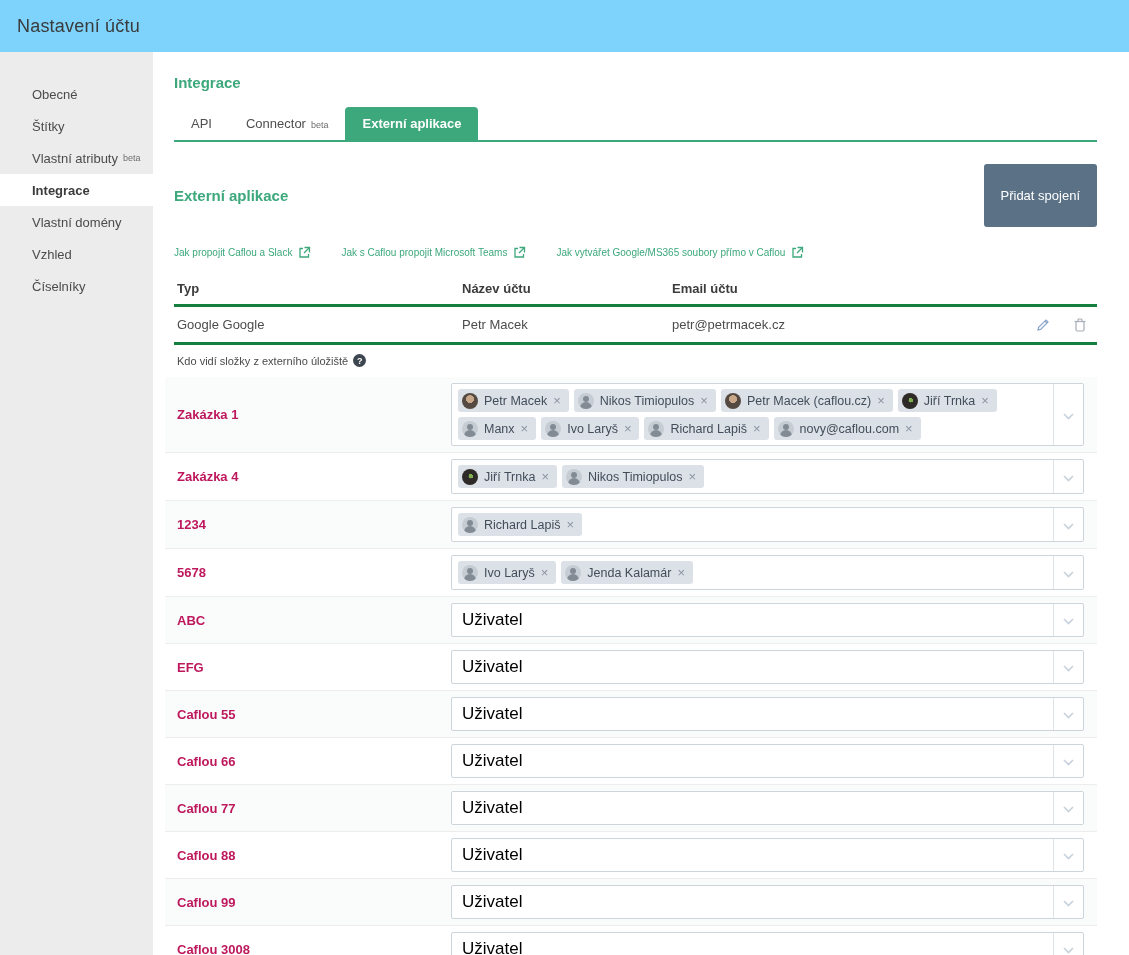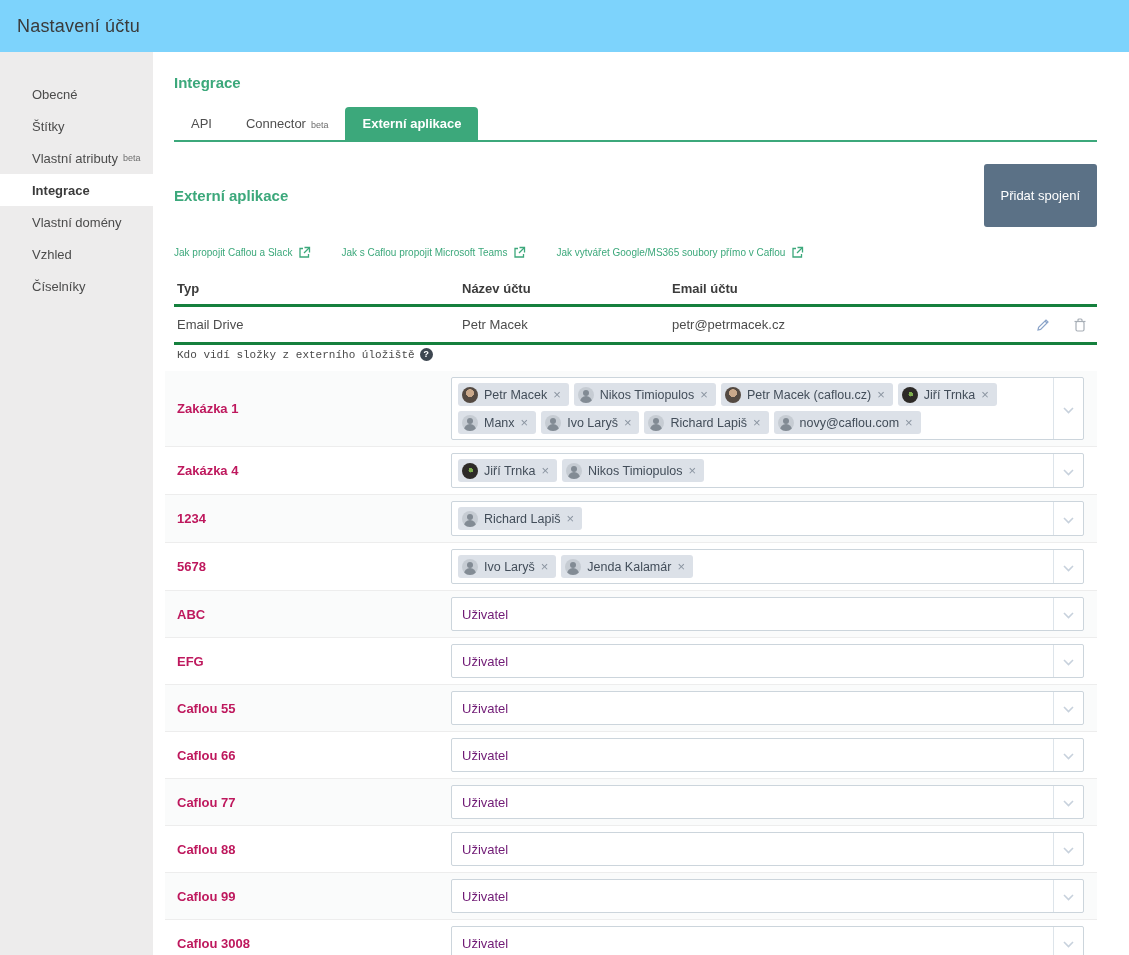--- a/index.html
+++ b/index.html
@@ -42,35 +42,35 @@
   
   .conn-table { width:100%; }
   .conn-row { display:grid; grid-template-columns:237px 162px 1fr 72px; align-items:center;
               padding-left:3px; border-bottom:3px solid #15803d;gap:48px; }
   .conn-row.head { height:34px; font-size:13px; font-weight:700; color:#3c3c3c; }
   .conn-row.data { height:38px; font-size:13px; color:#4c4c4c; }
   .row-actions { display:flex; gap:22px; justify-content:flex-end; padding-right:10px; }
   .icon-btn { background:none; border:none; cursor:pointer; padding:0; line-height:0; }
 
   
-  .folders-caption { display:flex; align-items:center; gap:5px; margin:3px 0 10px; padding-left:3px;
-                     font-size:11px; color:#4a4a4a;font-family:Liberation Mono, monospace; }
+  .folders-caption { display:flex; align-items:center; gap:5px; margin:9px 0 10px; padding-left:3px;
+                     font-size:11px; color:#4a4a4a; }
   .q-badge { width:13px; height:13px; border-radius:50%; background:#3d4650; color:#fff;
              font-size:9px; font-weight:700; display:inline-flex; align-items:center; justify-content:center; }
 
   
   .folder-rows { margin-left:-9px; width:calc(100% + 9px); }
   .folder-row { display:flex; align-items:center; min-height:46px; padding:6px 13px 6px 12px;
                 border-bottom:1px solid #ededed; background:#fff; }
   .folder-row:nth-child(odd) { background:#fafbfb; }
   .folder-label { flex:0 0 274px; font-size:13px; font-weight:700; color:#be185d; }
   .user-select { flex:1; background:#fff; border:1px solid #ccd5dc; border-radius:2px;
                  min-height:34px; display:flex; align-items:stretch; cursor:pointer; }
   .chips-area { flex:1; display:flex; flex-wrap:wrap; gap:5px; padding:5px 6px; align-items:center; }
-  .chips-area .ph { color:#701a75; font-size:13px; padding-left:4px; }
+  .chips-area .ph { color:#000000; font-size:17px; padding-left:4px; }
   .chevron-zone { flex:0 0 30px; border-left:1px solid #dde4ea; display:flex; align-items:center; justify-content:center; }
 
   
   .chip { background:#dce1e8; border-radius:3px; height:23px; display:flex; align-items:center;
           gap:6px; padding:0 8px 0 4px; font-size:12.5px; color:#424d59; }
   .chip .x { color:#8a94a0; font-size:13px; cursor:pointer; line-height:1; }
   .avatar { width:16px; height:16px; border-radius:50%; flex:none; position:relative; overflow:hidden; }
   .avatar.generic { background:#c6ccd3; }
   .avatar.generic::before { content:""; position:absolute; top:3px; left:5px; width:6px; height:6px;
           border-radius:50%; background:#828b94; }
@@ -167,21 +167,21 @@
       </div>
 
     <div class="conn-table">
       <div class="conn-row head">
         <div>Typ</div>
         <div>Název účtu</div>
         <div>Email účtu</div>
         <div></div>
       </div>
       <div class="conn-row data">
-        <div>Email Drive</div>
+        <div>Google Google</div>
         <div>Petr Macek</div>
         <div>petr@petrmacek.cz</div>
         <div class="row-actions">
           <button class="icon-btn">
             <span>
               <svg width="16" height="16" viewBox="0 0 16 16" fill="none" stroke="#8ba4c9" stroke-width="1.2">
                 <path d="M3 13 L3.6 10.4 L11 3 L13 5 L5.6 12.4 Z"></path>
                   <path d="M10 4 L12 6"></path>
               </svg>
             </span>

